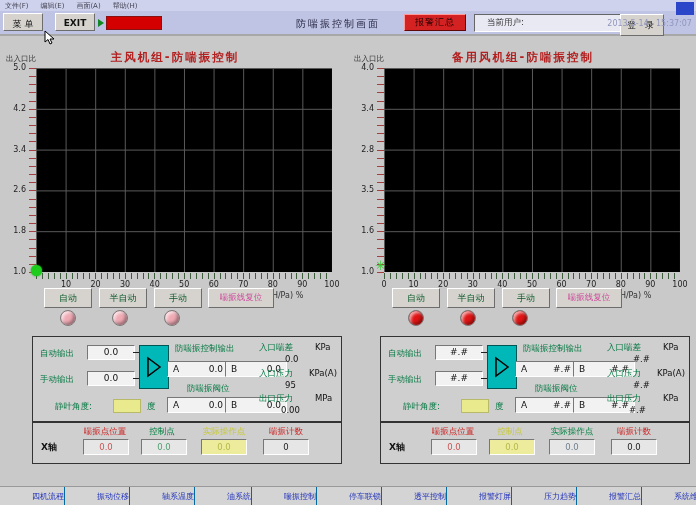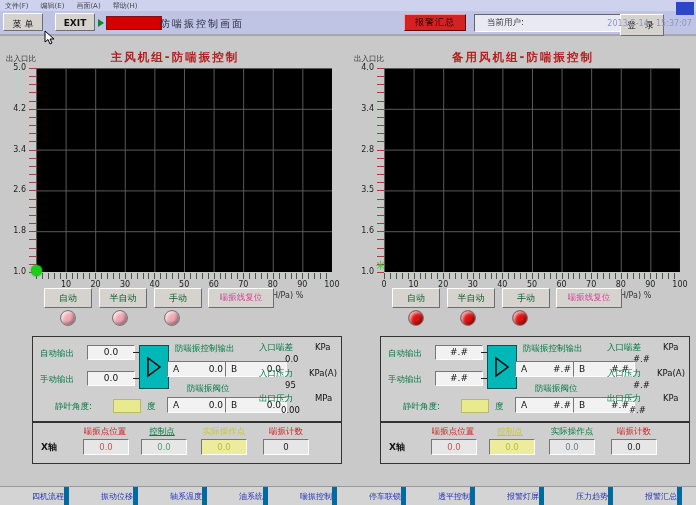--- a/index.html
+++ b/index.html
@@ -13,21 +13,21 @@
   
   .header{position:absolute;top:11px;left:0;right:0;height:23px;background:#bfc4e4;border-bottom:2px solid #a8a8a8;}
   .btn3d{background:#d6d3ce;border:1px solid;border-color:#fff #6d6d6d #6d6d6d #fff;
          font-size:9px;color:#111;text-align:center;position:absolute;padding:4px;cursor:pointer;
          font-family:"DejaVu Sans","Liberation Sans",sans-serif;}
   .menu-btn{left:3px;top:2px;width:40px;height:18px;}
   .exit-btn{left:55px;top:2px;width:40px;height:18px;font-weight:bold;}
   .run-arrow{position:absolute;left:98px;top:8px;width:0;height:0;
              border-top:4px solid transparent;border-bottom:4px solid transparent;border-left:6px solid #118822;}
   .run-bar{position:absolute;left:106px;top:5px;width:54px;height:12px;background:#d40000;border:1px solid #881111;}
-  .hdr-title{position:absolute;left:160px;top:6px;width:220px;text-align:left;
+  .hdr-title{position:absolute;left:160px;top:6px;width:220px;text-align:right;
              font-size:10px;color:#2a2a46;letter-spacing:2px;}
   .alarm-btn{position:absolute;left:404px;top:3px;width:62px;height:17px;background:#d42222;
              border:1px solid;border-color:#ff9a9a #5e0808 #5e0808 #ff9a9a;color:#240000;
              font-size:9px;letter-spacing:1px;cursor:pointer;}
   .user-field{position:absolute;left:474px;top:3px;width:138px;height:16px;background:#e9e9f4;
               border:1px solid;border-color:#666 #fff #fff #666;font-size:8.5px;color:#333;
               display:flex;align-items:center;padding-left:12px;}
   .login-btn{left:620px;top:3px;width:44px;height:22px;letter-spacing:3px;}
   .hdr-date{position:absolute;left:560px;top:8px;width:56px;font-size:8px;color:#8f96bd;}
   .hdr-time{position:absolute;left:664px;top:8px;width:32px;font-size:8px;color:#8f96bd;}
@@ -97,27 +97,27 @@
   .rcl1{left:226px;top:5px;} .rcu1{left:282px;top:5px;} .rcv1{left:252px;top:17px;}
   .rcl2{left:226px;top:31px;} .rcu2{left:276px;top:31px;} .rcv2{left:252px;top:43px;}
   .rcl3{left:226px;top:56px;} .rcu3{left:282px;top:56px;} .rcv3{left:248px;top:68px;}
   
   .bottombox{position:absolute;left:32px;top:382px;width:308px;height:40px;border:1px solid #333;background:#cfcfcf;}
   .xaxis{position:absolute;left:8px;top:18px;font-size:9px;color:#111;font-weight:bold;}
   .bl{position:absolute;top:3px;font-size:8.5px;text-align:center;white-space:nowrap;}
   .bf{position:absolute;top:16px;width:44px;height:14px;border:1px solid;border-color:#777 #fff #fff #777;
       font-size:8.5px;text-align:center;line-height:14px;}
   .bl1{left:36px;width:72px;} .bf1{left:50px;}
-  .bl2{left:98px;width:62px;text-decoration:underline;}  .bf2{left:108px;}
+  .bl2{left:98px;width:62px;}  .bf2{left:108px;}
   .bl3{left:158px;width:66px;} .bf3{left:168px;}
   .bl4{left:220px;width:66px;} .bf4{left:230px;}
   
   .taskbar{position:absolute;left:0;right:0;bottom:0;height:18px;background:#d4d4d4;border-top:1px solid #999;
            display:flex;align-items:stretch;}
-  .taskbar .task{width:60px;border-right:5px solid #0369a1;font-size:8px;color:#2233bb;
+  .taskbar .task{width:60px;border-right:1px solid #0369a1;font-size:8px;color:#2233bb;
                  display:flex;align-items:center;justify-content:center;cursor:pointer;white-space:nowrap;padding-left:32px;}
   .tb-corner{position:absolute;right:2px;top:2px;width:18px;height:13px;background:#2b46c8;}
 </style>
 </head>
 <body>
 
 <div class="screen">
 
   <div class="menubar">
       <span>文件(F)</span>

